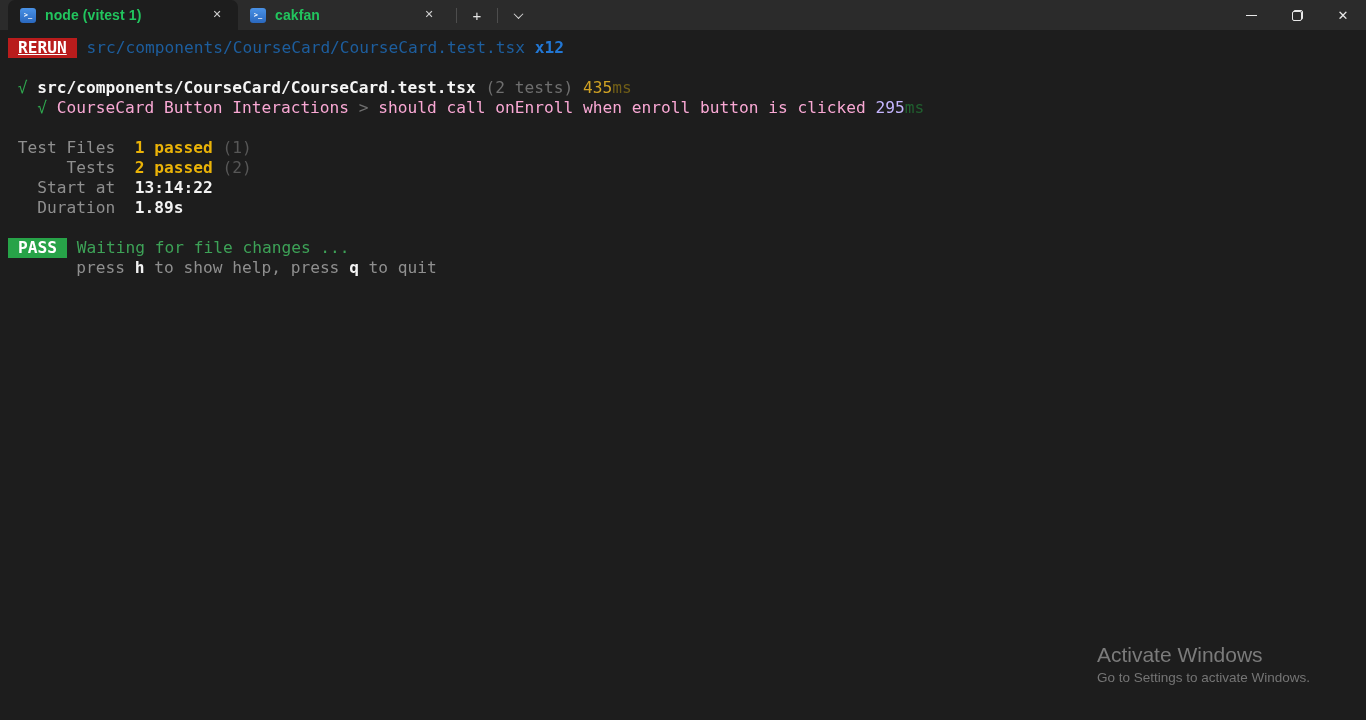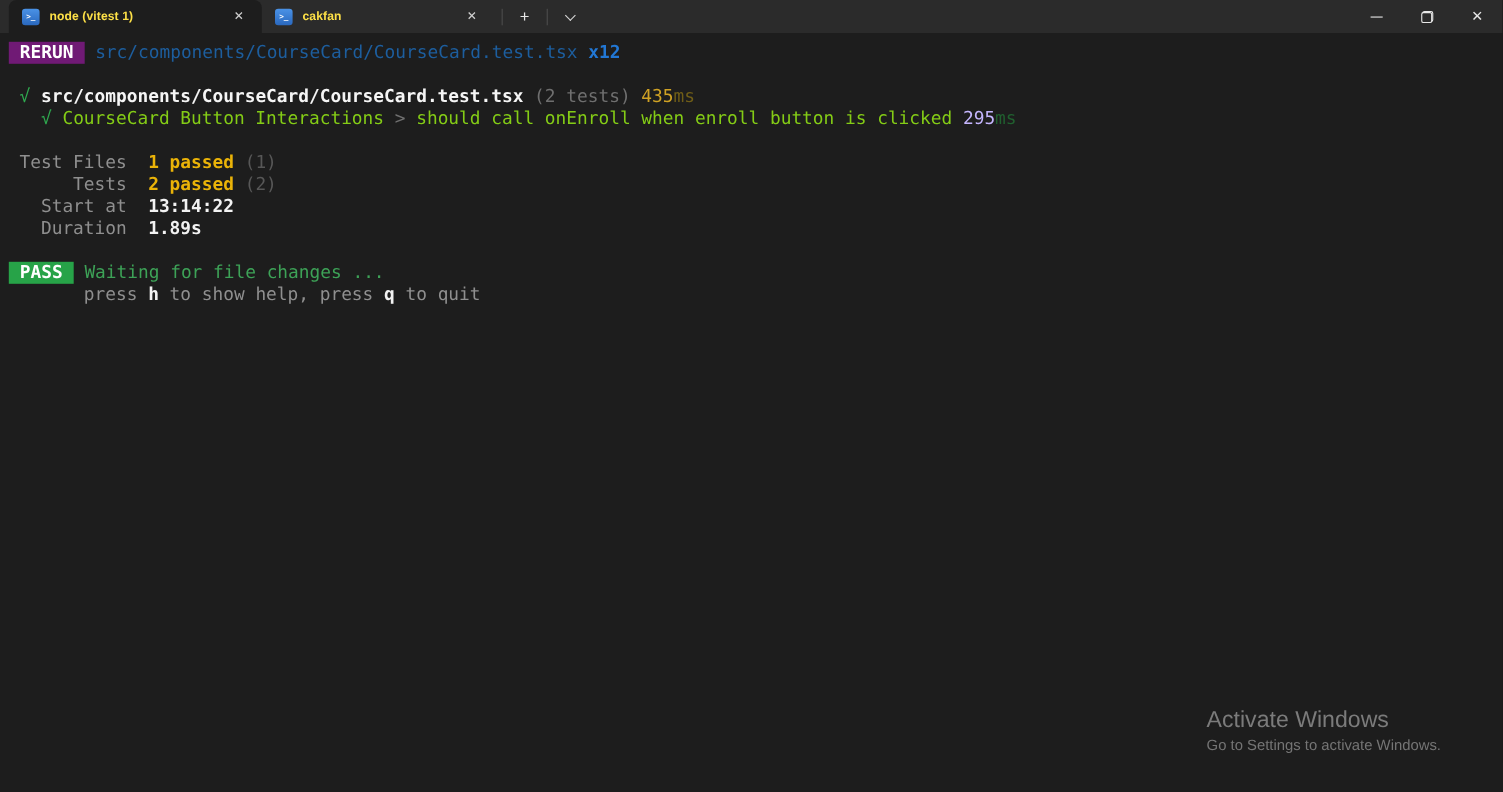--- a/index.html
+++ b/index.html
@@ -7,21 +7,21 @@
               font-family:"Liberation Sans", sans-serif; }
 
   .window { position:relative; width:1366px; height:720px; display:flex; flex-direction:column; }
 
   
   .titlebar { height:30px; background:#2b2b2b; display:flex; align-items:stretch; flex-shrink:0; }
   .titlebar .left-pad { width:8px; flex-shrink:0; }
   .tab { display:flex; align-items:center; gap:9px; padding:0 8px 0 12px; position:relative; }
   .tab.active { background:#1d1d1d; width:230px; border-radius:7px 7px 0 0; }
   .tab.inactive { width:212px; background:transparent; }
-  .tab-title { color:#fde047; font-size:11px; font-weight:600; letter-spacing:.1px;
+  .tab-title { color:#22c55e; font-size:14px; font-weight:600; letter-spacing:.1px;
                white-space:nowrap; overflow:hidden; flex:1; }
   .ps-icon { width:16px; height:15px; border-radius:3px; flex-shrink:0;
              background:linear-gradient(180deg,#4a92e6 0%,#2a68be 100%);
              display:flex; align-items:center; justify-content:center;
              color:#fff; font-family:"DejaVu Sans Mono",monospace; font-size:7px; font-weight:bold; }
   .tab-close { width:26px; height:22px; border:none; background:transparent; color:#cfcfcf;
                font-size:11px; line-height:22px; text-align:center; border-radius:4px; cursor:default;
                font-family:"DejaVu Sans",sans-serif; flex-shrink:0; }
   .bar-sep { width:1px; height:15px; background:#4d4d4d; align-self:center; margin:0 6px; flex-shrink:0; }
   .bar-btn { width:28px; height:24px; align-self:center; border:none; background:transparent;
@@ -39,28 +39,28 @@
              border:1px solid #e8e8e8; border-radius:2px; }
   .restore-glyph::after { content:""; position:absolute; bottom:0; left:0; width:8px; height:8px;
              border:1px solid #e8e8e8; border-radius:2px; background:#2b2b2b; }
   .close-glyph { font-size:13px; font-family:"DejaVu Sans",sans-serif; }
 
   
   .terminal { position:relative; flex:1; background:#1d1d1d; padding:8px 0 0 8px; overflow:hidden; }
   .tline { white-space:pre; height:20px; line-height:20px; font-size:16.2px;
            font-family:"DejaVu Sans Mono",monospace; color:#d2d2d2; }
   .badge { display:inline-block; padding:0 10px; font-weight:bold; color:#ffffff; }
-  .badge-rerun { background:#701a75; }
+  .badge-rerun { background:#b91c1c;text-decoration:underline; }
   .badge-pass  { background:#27a348; }
   .seg-path    { color:#1d5e9e; }
   .seg-xcount  { color:#2277d4; font-weight:bold; }
   .seg-check   { color:#2fa94f; }
   .seg-file    { color:#f5f5f5; font-weight:bold; }
   .seg-gray    { color:#6f6f6f;text-align:center; }
-  .seg-test    { color:#84cc16; }
+  .seg-test    { color:#f9a8d4; }
   .seg-yellow  { color:#d0a224; }
   .seg-yellow-dim { color:#6f5d17; }
   .seg-green   { color:#c4b5fd; }
   .seg-green-dim { color:#20602f; }
   .seg-label   { color:#8f8f8f; }
   .seg-passed  { color:#eab308; font-weight:bold; }
   .seg-dim     { color:#575757; }
   .seg-white   { color:#f2f2f2; font-weight:bold; }
   .seg-waiting { color:#3da257; }
   .seg-press   { color:#8f8f8f; }

